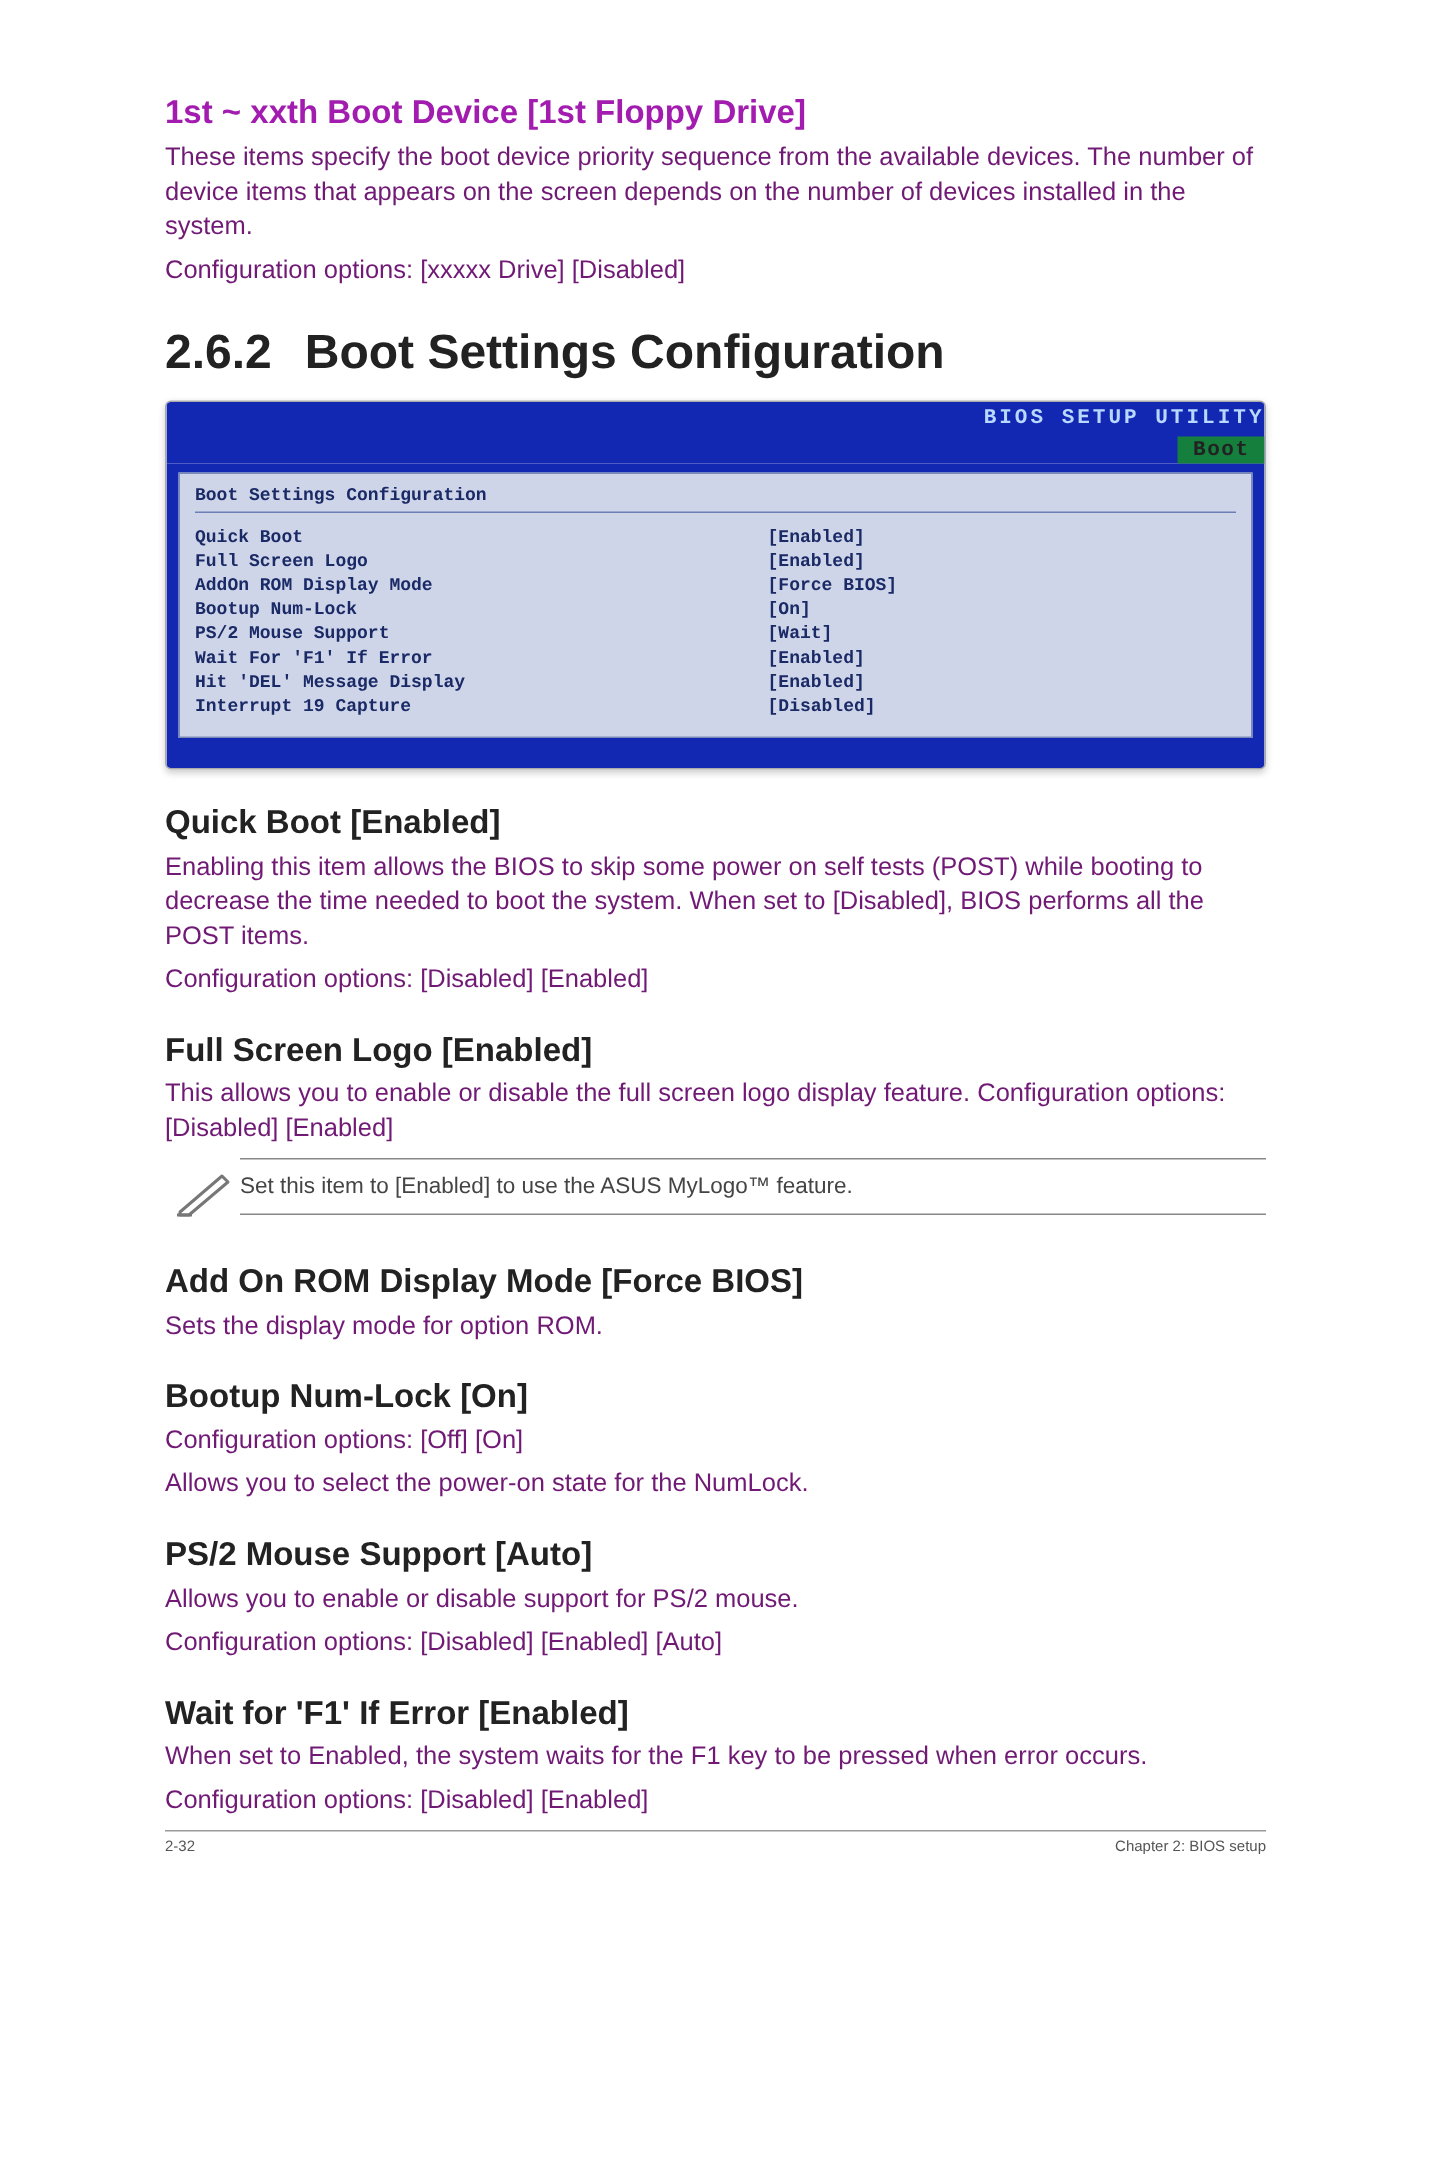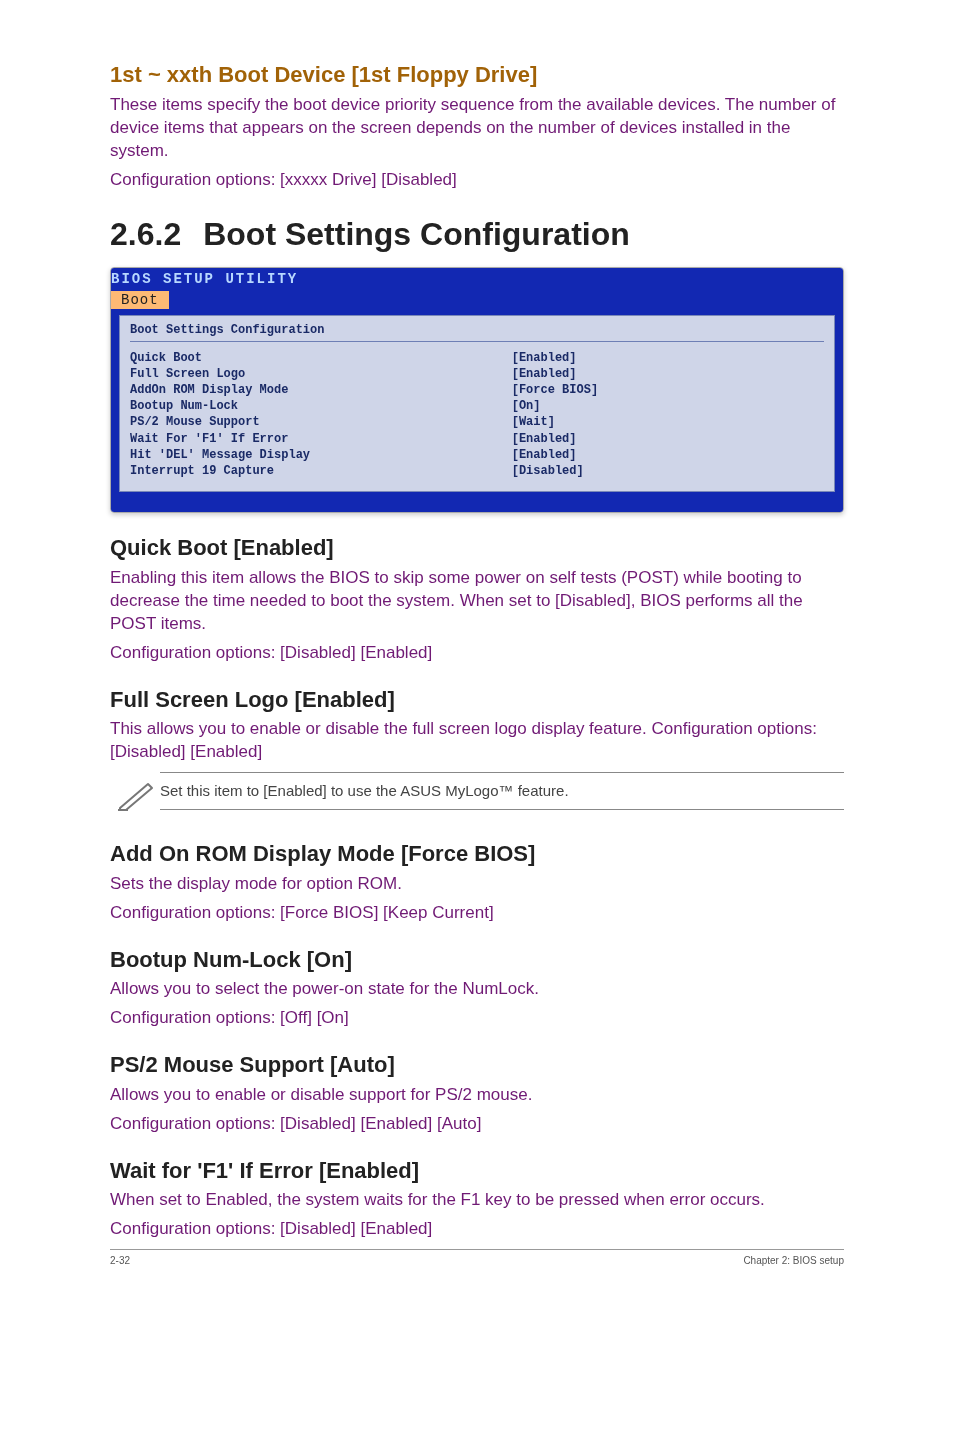--- a/index.html
+++ b/index.html
@@ -13,21 +13,21 @@
   }
   .page {
     padding: 60px 110px 30px 110px;
     box-sizing: border-box;
   }
   h2.section-title {
     font-family: Arial, sans-serif;
     font-weight: bold;
     font-size: 22px;
     margin: 0 0 4px 0;
-    color: #a16207;
+    color: #a21caf;
   }
   h3.subsection-num {
     font-family: Arial, sans-serif;
     font-weight: bold;
     font-size: 32px;
     margin: 22px 0 10px 0;
     color: #222;
   }
   h3.subsection-num span.num {
     display: inline-block;
@@ -49,32 +49,32 @@
     margin: 10px 0 20px 0;
     border: 1px solid #aaa;
     border-radius: 4px;
     overflow: hidden;
     font-family: "Courier New", monospace;
     box-shadow: 0 2px 5px rgba(0,0,0,0.2);
   }
   .bios-header {
     background: #1228b2;
     color: #b8d8ff;
-    text-align: left;
+    text-align: right;
     font-weight: bold;
     letter-spacing: 2px;
     font-size: 14px;
     padding: 2px 0 0 0;
   }
   .bios-header .tab {
     display: inline-block;
-    background: #fdba74;
+    background: #15803d;
     color: #222;
     padding: 0 10px;
-    font-weight: normal;
+    font-weight: bold;
     margin-top: 2px;
     letter-spacing: 1px;
   }
   .bios-body {
     display: flex;
     background: #1228b2;
     padding: 6px 8px 20px 8px;
     gap: 8px;
   }
   .bios-left {
@@ -213,25 +213,24 @@
       <svg viewBox="0 0 42 34">
         <path d="M4 30 L32 6 L36 10 L10 32 L4 32 Z" fill="none" stroke="#777" stroke-width="2" stroke-linejoin="round"></path>
         <path d="M2 32 L12 32" stroke="#777" stroke-width="2"></path>
       </svg>
     </div>
     <div class="note-text">Set this item to [Enabled] to use the ASUS MyLogo™ feature.</div>
   </div>
 
   <h3 class="sub-heading">Add On ROM Display Mode [Force BIOS]</h3>
   <p class="body">Sets the display mode for option ROM.</p>
-  <p class="body">Configuration options: [Force BIOS] [Keep Current]</p>
 
   <h3 class="sub-heading">Bootup Num-Lock [On]</h3>
+  <p class="body">Configuration options: [Off] [On]</p>
   <p class="body">Allows you to select the power-on state for the NumLock.</p>
-  <p class="body">Configuration options: [Off] [On]</p>
 
   <h3 class="sub-heading">PS/2 Mouse Support [Auto]</h3>
   <p class="body">Allows you to enable or disable support for PS/2 mouse.</p>
   <p class="body">Configuration options: [Disabled] [Enabled] [Auto]</p>
 
   <h3 class="sub-heading">Wait for 'F1' If Error [Enabled]</h3>
   <p class="body">When set to Enabled, the system waits for the F1 key to be pressed when error occurs.</p>
   <p class="body">Configuration options: [Disabled] [Enabled]</p>
 
   <div class="footer">

